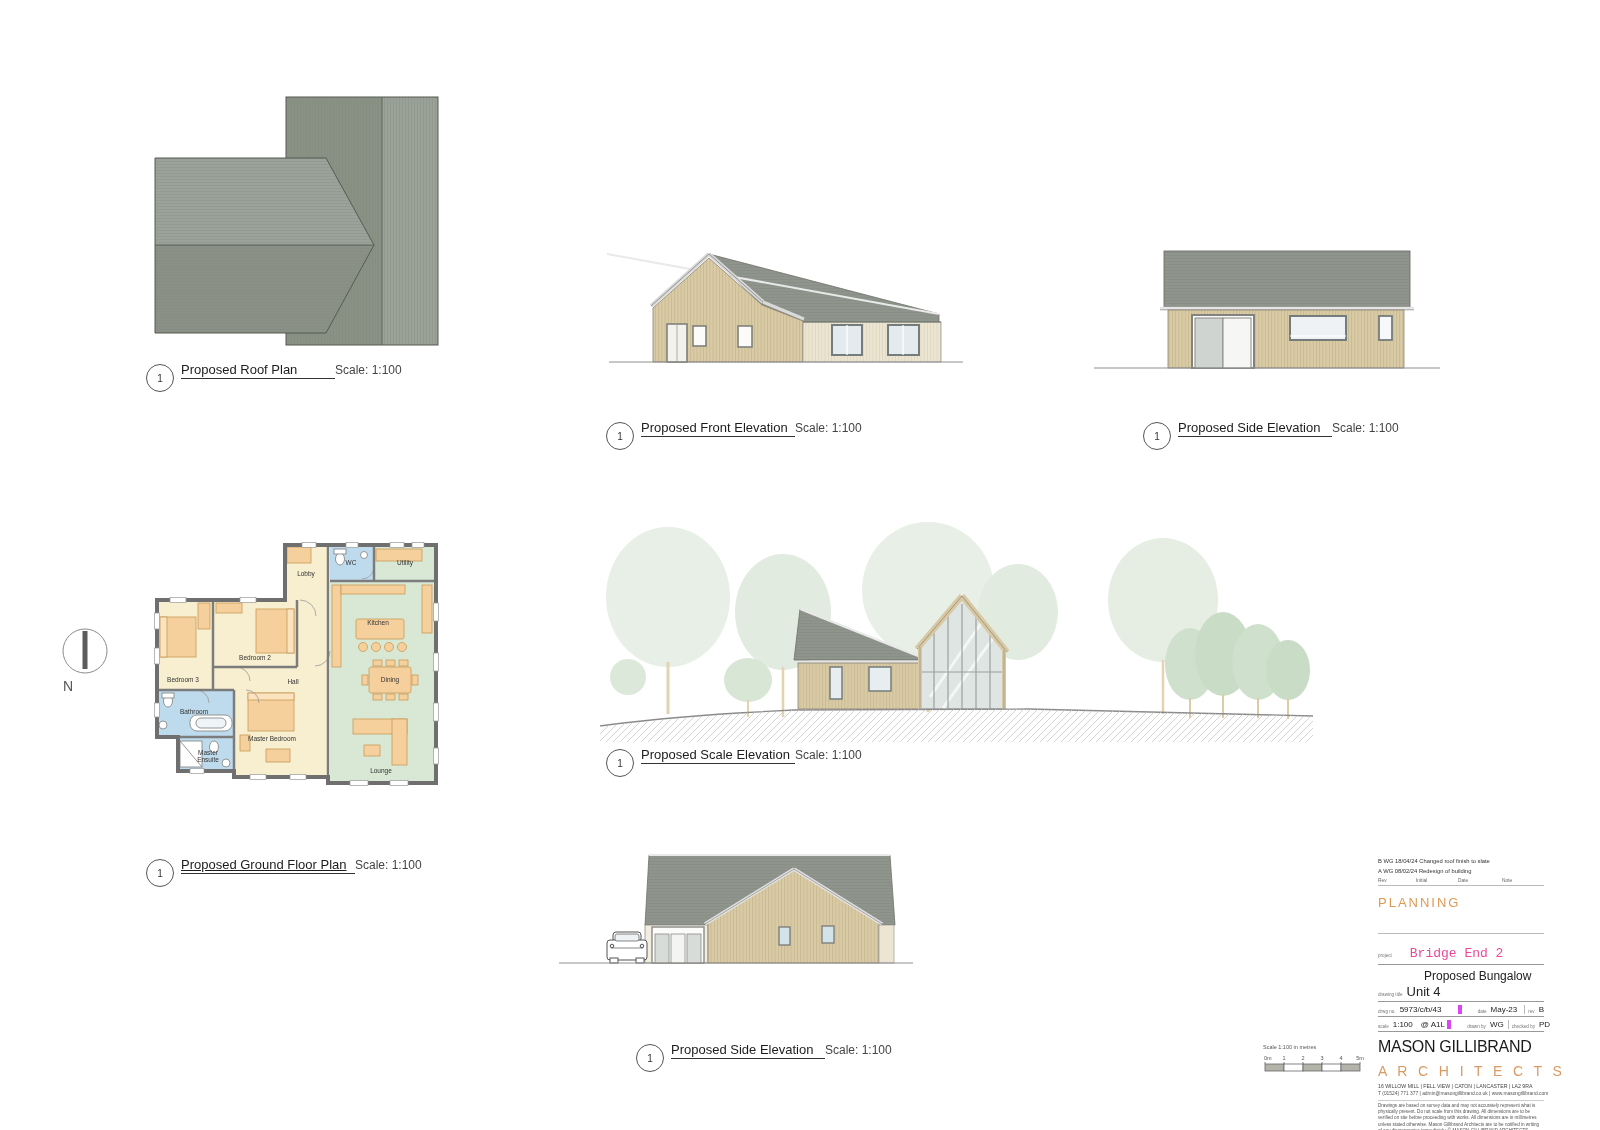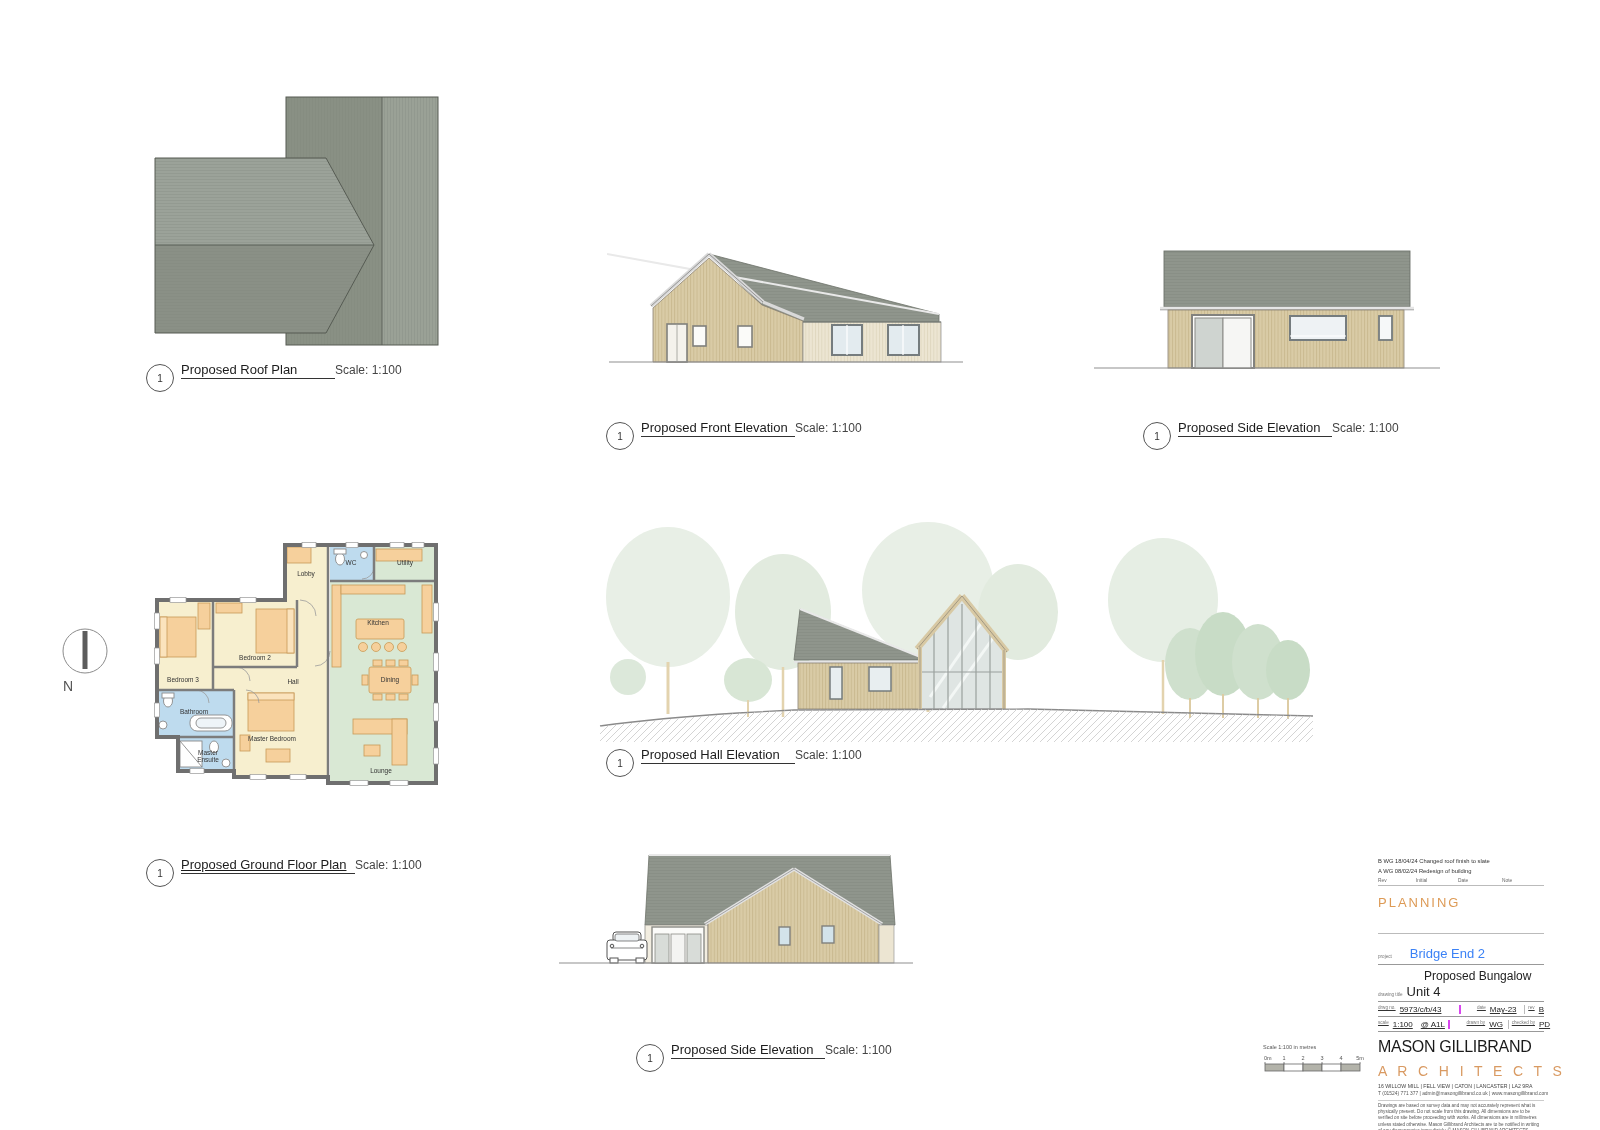--- a/index.html
+++ b/index.html
@@ -26,28 +26,28 @@
   
   .tb{position:absolute;left:1378px;top:858px;width:166px;font-size:6px;color:#333;}
   .tb .rev-line{font-size:5.8px;color:#333;margin-bottom:4px;}
   .tb .revhead{display:flex;font-size:4.8px;color:#666;margin-top:4px;padding-bottom:2px;border-bottom:1px solid #bbb;}
   .tb .revhead span{display:inline-block;}
   .tb .rh1{width:38px}.tb .rh2{width:42px}.tb .rh3{width:44px}
   .tb .status{font-size:13px;letter-spacing:2px;color:#dd9a55;margin:9px 0 23px 0;}
   .tb .hline{border-bottom:1px solid #bbb;}
   .tb .projrow{display:flex;align-items:baseline;margin-top:12px;padding-bottom:3px;border-bottom:1px solid #999;}
   .tb .lbl{font-size:4.6px;color:#777;margin-right:4px;flex:0 0 auto;}
-  .tb .projname{font-size:13px;color:#3b82f6;margin-left:14px;}
+  .tb .projname{font-size:13px;color:#ec4899;margin-left:14px;font-family:Liberation Mono, monospace;}
   .tb .subrow{font-size:12px;color:#222;margin:4px 0 1px 46px;}
   .tb .dtrow{display:flex;align-items:baseline;padding-bottom:2px;border-bottom:1px solid #999;}
   .tb .dtval{font-size:13px;color:#222;}
   .tb .grid3{display:flex;border-bottom:1px solid #999;padding:3px 0 2px 0;}
-  .tb .g-cell{display:flex;align-items:flex-start;text-decoration:underline;}
+  .tb .g-cell{display:flex;align-items:flex-end;}
   .tb .gv{font-size:8px;color:#222;}
-  .tb .c1{width:82px}.tb .c2{width:48px;border-left:2px solid #d946ef;padding-left:16px}.tb .c3{flex:1;border-left:1px solid #bbb;padding-left:3px}
+  .tb .c1{width:82px}.tb .c2{width:48px;border-left:4px solid #d946ef;padding-left:16px}.tb .c3{flex:1;border-left:1px solid #bbb;padding-left:3px}
   .tb .firm{font-size:16px;color:#1a1a1a;margin-top:6px;white-space:nowrap;letter-spacing:-0.3px;}
   .tb .arch{font-size:14px;letter-spacing:3.4px;color:#d99a62;margin-top:7px;white-space:nowrap;}
   .tb .addr{font-size:5.2px;color:#444;margin-top:4px;white-space:nowrap;}
   .tb .contact{font-size:4.9px;color:#555;margin-top:2px;white-space:nowrap;}
   .tb .disc{font-size:4.6px;line-height:1.35;color:#555;margin-top:4px;border-top:1px solid #ccc;padding-top:2px;}
 </style>
 </head>
 <body>
 
 <div id="sheet">
@@ -429,21 +429,21 @@
         <div class="dtitle">Proposed Side Elevation</div>
       <div class="dscale">Scale: 1:100</div>
       </div>
   </div>
 
   <div class="dlabel w150" style="left:606px;top:747px">
     <div class="dnum">
         <span>1</span>
       </div>
     <div class="dtext">
-        <div class="dtitle">Proposed Hall Elevation</div>
+        <div class="dtitle">Proposed Scale Elevation</div>
       <div class="dscale">Scale: 1:100</div>
       </div>
   </div>
 
   <div class="dlabel w170" style="left:146px;top:857px">
     <div class="dnum">
         <span>1</span>
       </div>
     <div class="dtext">
         <div class="dtitle">Proposed Ground Floor Plan</div>

